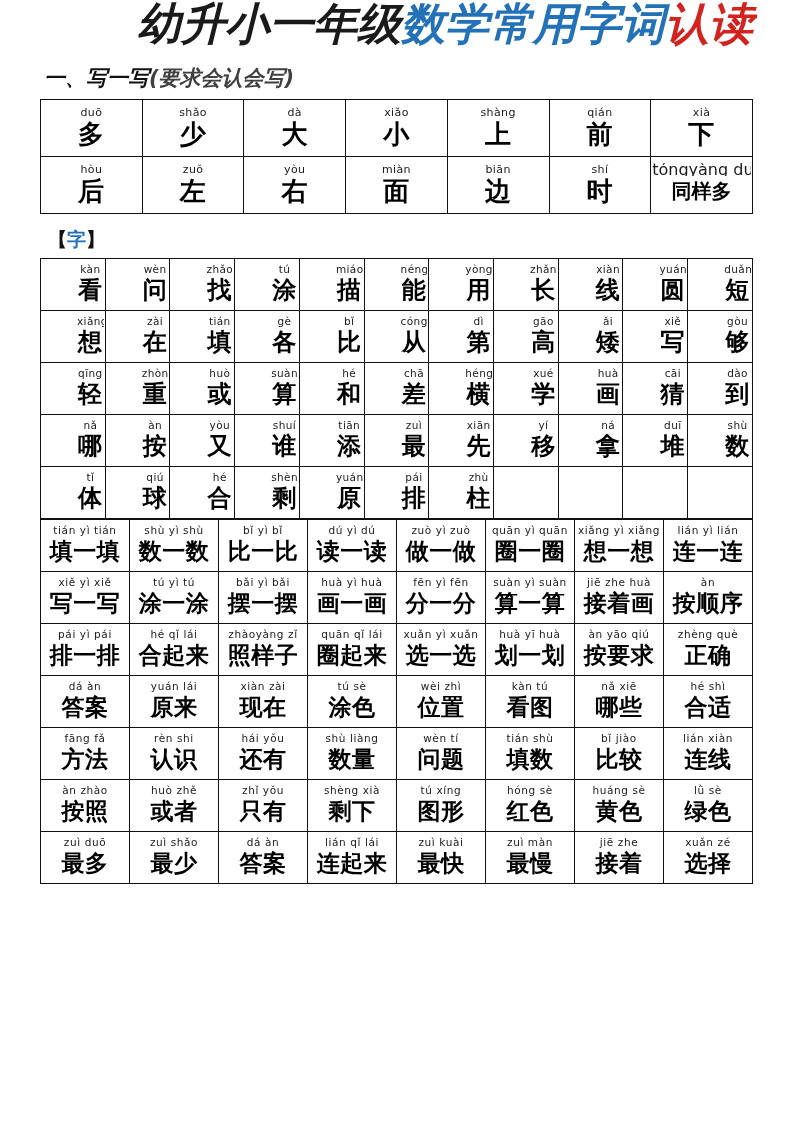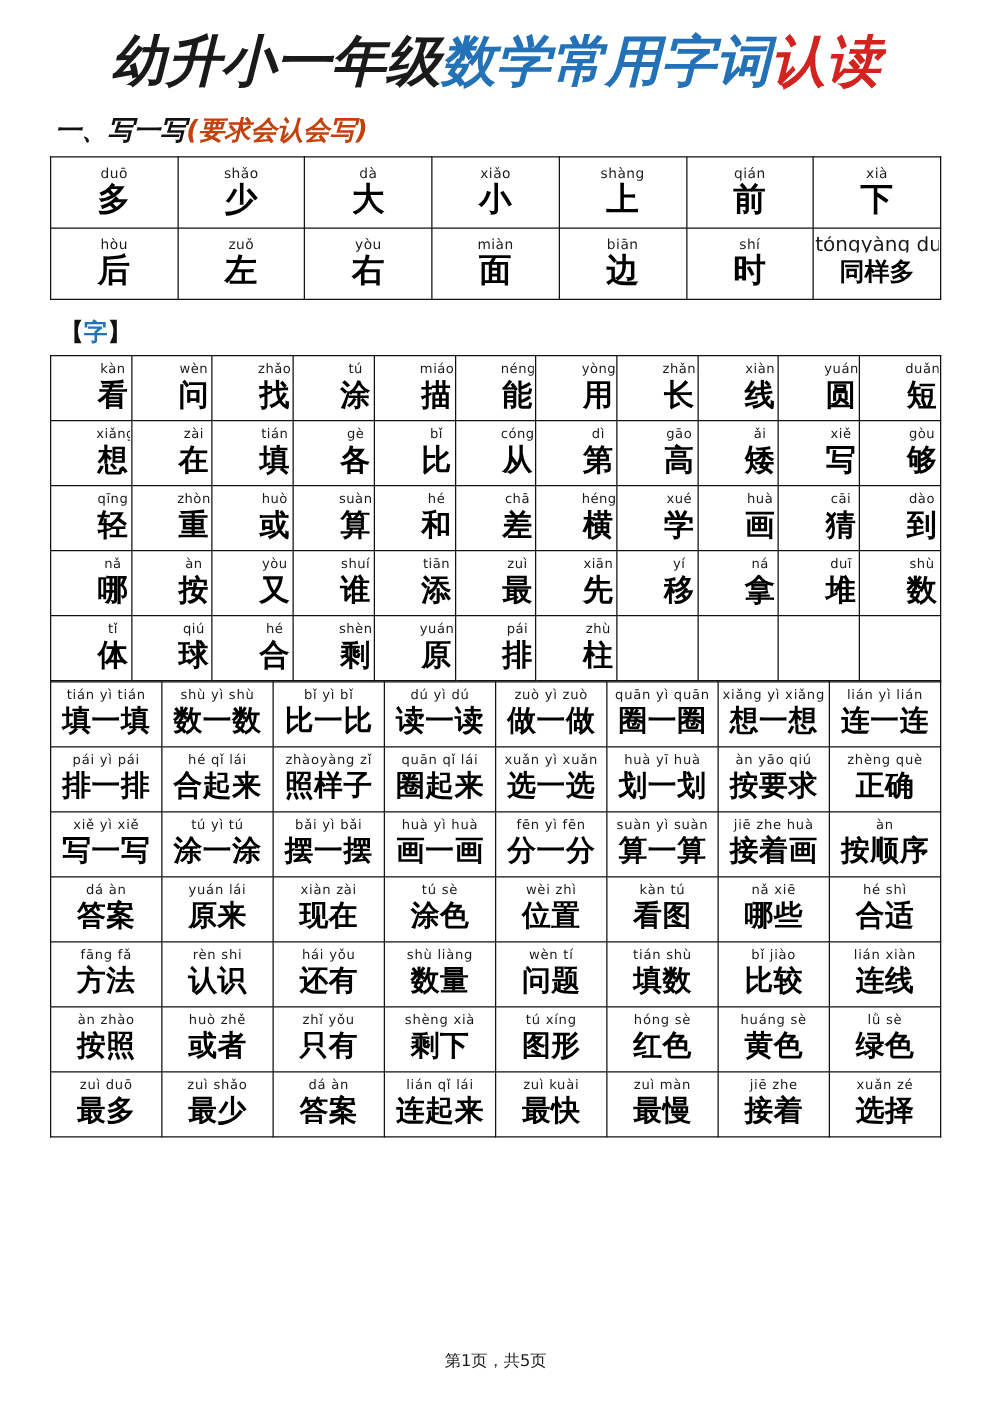--- a/index.html
+++ b/index.html
@@ -18,22 +18,21 @@
   .page {
     width: 793px;
     height: 1122px;
     box-sizing: border-box;
     padding: 0 40px;
     position: relative;
   }
 
   
   .title {
-    text-align: center;
-    padding-top: 26px;
+    text-align: right;
     padding-bottom: 6px;
     white-space: nowrap;
     letter-spacing: 0px;
   }
   .title span {
     font-family: "DejaVu Sans", "Liberation Sans", sans-serif;
     font-size: 44px;
     font-weight: bold;
     font-style: italic;
     line-height: 1.1;
@@ -45,21 +44,21 @@
   
   .section-head {
     font-family: "DejaVu Sans", "Liberation Sans", sans-serif;
     font-size: 21px;
     font-weight: bold;
     font-style: italic;
     margin: 10px 0 7px 4px;
     white-space: nowrap;
   }
   .section-head .sh-black { color: #111111; text-align: center; }
-  .section-head .sh-blue  { color: #c2410c; }
+  .section-head .sh-blue  { color: #404040; }
 
   .sub-head {
     font-family: "DejaVu Sans", "Liberation Sans", sans-serif;
     font-size: 19px;
     font-weight: bold;
     margin: 13px 0 5px 8px;
     white-space: nowrap;
   }
   .sub-head .br { color: #111111; }
   .sub-head .inner { color: #2372b8; }
@@ -477,20 +476,54 @@
             <span class="py">xiǎng yì xiǎng</span>
             <span class="hz">想一想</span>
           </td>
           <td>
             <span class="py">lián yì lián</span>
             <span class="hz">连一连</span>
           </td>
         </tr>
         <tr>
           <td>
+            <span class="py">xiě yì xiě</span>
+            <span class="hz">写一写</span>
+          </td>
+          <td>
+            <span class="py">tú yì tú</span>
+            <span class="hz">涂一涂</span>
+          </td>
+          <td>
+            <span class="py">bǎi yì bǎi</span>
+            <span class="hz">摆一摆</span>
+          </td>
+          <td>
+            <span class="py">huà yì huà</span>
+            <span class="hz">画一画</span>
+          </td>
+          <td>
+            <span class="py">fēn yì fēn</span>
+            <span class="hz">分一分</span>
+          </td>
+          <td>
+            <span class="py">suàn yì suàn</span>
+            <span class="hz">算一算</span>
+          </td>
+          <td>
+            <span class="py">jiē zhe huà</span>
+            <span class="hz">接着画</span>
+          </td>
+          <td>
+            <span class="py">àn</span>
+            <span class="hz">按顺序</span>
+          </td>
+        </tr>
+        <tr>
+          <td>
             <span class="py">pái yì pái</span>
             <span class="hz">排一排</span>
           </td>
           <td>
             <span class="py">hé qǐ lái</span>
             <span class="hz">合起来</span>
           </td>
           <td>
             <span class="py">zhàoyàng zǐ</span>
             <span class="hz">照样子</span>
@@ -511,54 +544,20 @@
             <span class="py">àn yāo qiú</span>
             <span class="hz">按要求</span>
           </td>
           <td>
             <span class="py">zhèng què</span>
             <span class="hz">正确</span>
           </td>
         </tr>
         <tr>
           <td>
-            <span class="py">xiě yì xiě</span>
-            <span class="hz">写一写</span>
-          </td>
-          <td>
-            <span class="py">tú yì tú</span>
-            <span class="hz">涂一涂</span>
-          </td>
-          <td>
-            <span class="py">bǎi yì bǎi</span>
-            <span class="hz">摆一摆</span>
-          </td>
-          <td>
-            <span class="py">huà yì huà</span>
-            <span class="hz">画一画</span>
-          </td>
-          <td>
-            <span class="py">fēn yì fēn</span>
-            <span class="hz">分一分</span>
-          </td>
-          <td>
-            <span class="py">suàn yì suàn</span>
-            <span class="hz">算一算</span>
-          </td>
-          <td>
-            <span class="py">jiē zhe huà</span>
-            <span class="hz">接着画</span>
-          </td>
-          <td>
-            <span class="py">àn</span>
-            <span class="hz">按顺序</span>
-          </td>
-        </tr>
-        <tr>
-          <td>
             <span class="py">dá àn</span>
             <span class="hz">答案</span>
           </td>
           <td>
             <span class="py">yuán lái</span>
             <span class="hz">原来</span>
           </td>
           <td>
             <span class="py">xiàn zài</span>
             <span class="hz">现在</span>
@@ -682,15 +681,14 @@
             <span class="hz">接着</span>
           </td>
           <td>
             <span class="py">xuǎn zé</span>
             <span class="hz">选择</span>
           </td>
         </tr>
       </tbody>
   </table>
 
-  <div class="footer">第1页，共5页</div>
 
 </div>
 
 </body></html>

